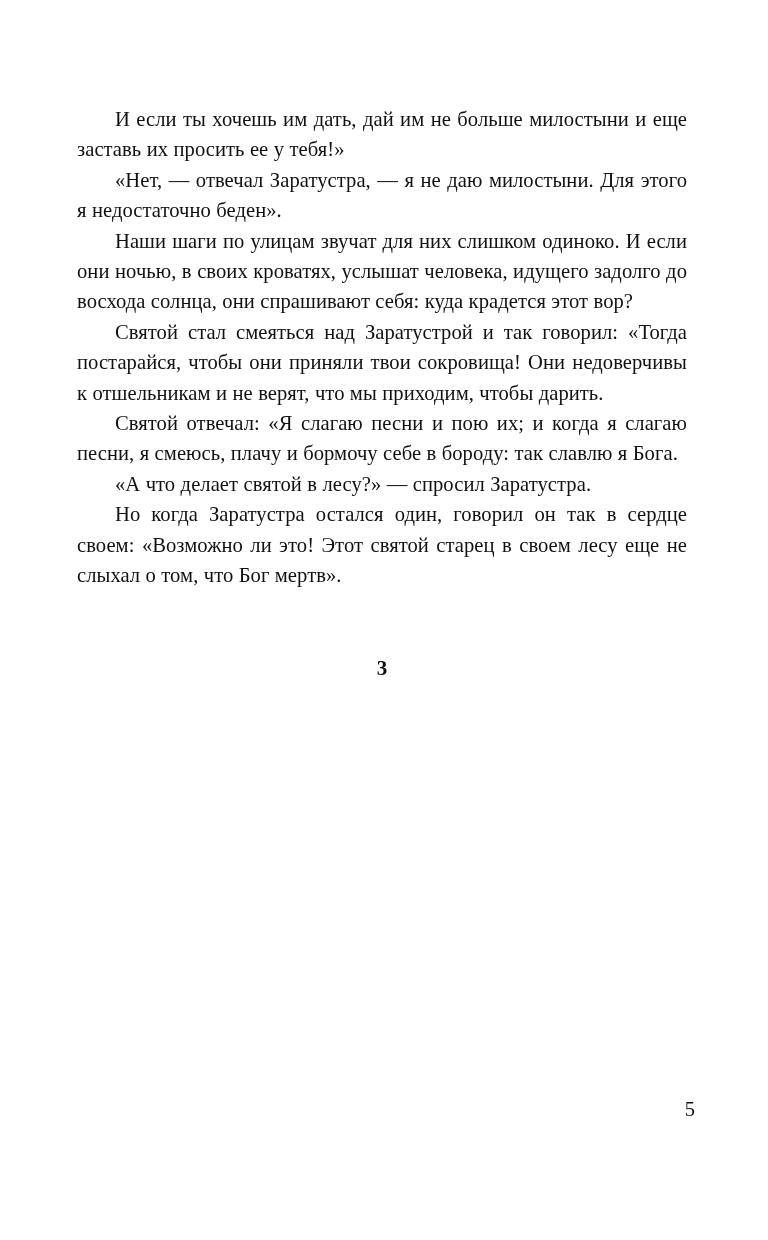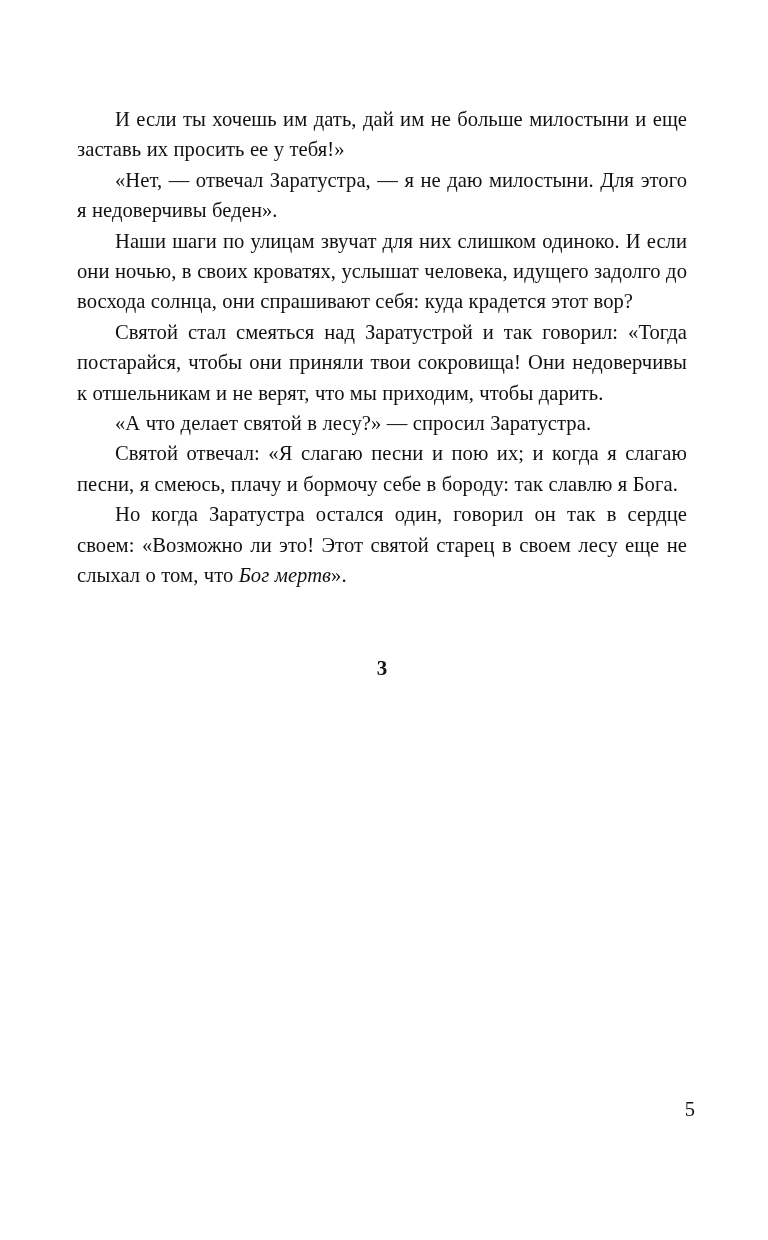--- a/index.html
+++ b/index.html
@@ -46,45 +46,44 @@
     font-weight: bold;
     line-height: 30px;
   }
   .spacer-before-section {
     height: 62px;
   }
   .spacer-after-section {
     height: 36px;
   }
   .italic {
-    font-style: italic;
   }
   .page-number {
     position: absolute;
     left: 0;
     top: 1096px;
     width: 690px;
     text-align: right;
     font-size: 20.5px;
     line-height: 26px;
   }
 </style>
 </head>
 <body>
 
 <div class="page">
 
   <div class="text-column">
 
     <p class="para">И если ты хочешь им дать, дай им не больше милостыни и еще заставь их просить ее у тебя!»</p>
-    <p class="para">«Нет, — отвечал Заратустра, — я не даю милостыни. Для этого я недоверчивы беден».</p>
+    <p class="para">«Нет, — отвечал Заратустра, — я не даю милостыни. Для этого я недостаточно беден».</p>
     <p class="para">Наши шаги по улицам звучат для них слишком одиноко. И если они ночью, в своих кроватях, услышат человека, идущего задолго до восхода солнца, они спрашивают себя: куда крадется этот вор?</p>
     <p class="para">Святой стал смеяться над Заратустрой и так говорил: «Тогда постарайся, чтобы они приняли твои сокровища! Они недоверчивы к отшельникам и не верят, что мы приходим, чтобы дарить.</p>
+    <p class="para">Святой отвечал: «Я слагаю песни и пою их; и когда я слагаю песни, я смеюсь, плачу и бормочу себе в бороду: так славлю я Бога.</p>
     <p class="para">«А что делает святой в лесу?» — спросил Заратустра.</p>
-    <p class="para">Святой отвечал: «Я слагаю песни и пою их; и когда я слагаю песни, я смеюсь, плачу и бормочу себе в бороду: так славлю я Бога.</p>
 
     <p class="para"><span>Но когда Заратустра остался один, говорил он так в сердце своем: «Возможно ли это! Этот святой старец в своем лесу еще не слыхал о том, что </span><span class="italic">Бог мертв</span><span>».</span></p>
 
     <div class="spacer-before-section"></div>
     <p class="section-number">3</p>
     <div class="spacer-after-section"></div>
 
 
   </div>
 

